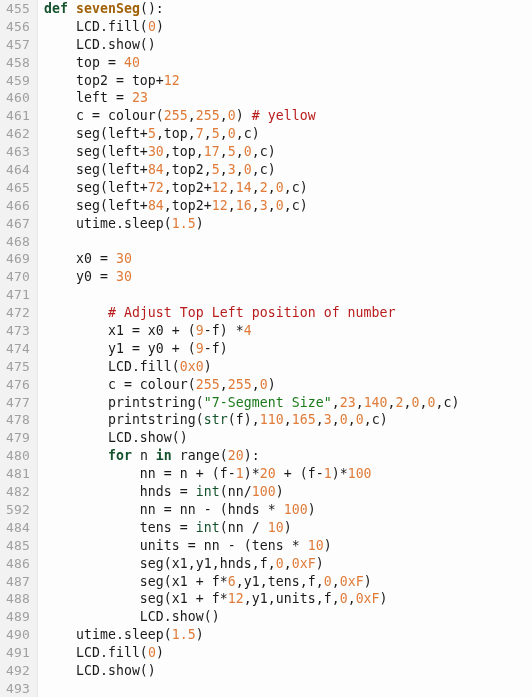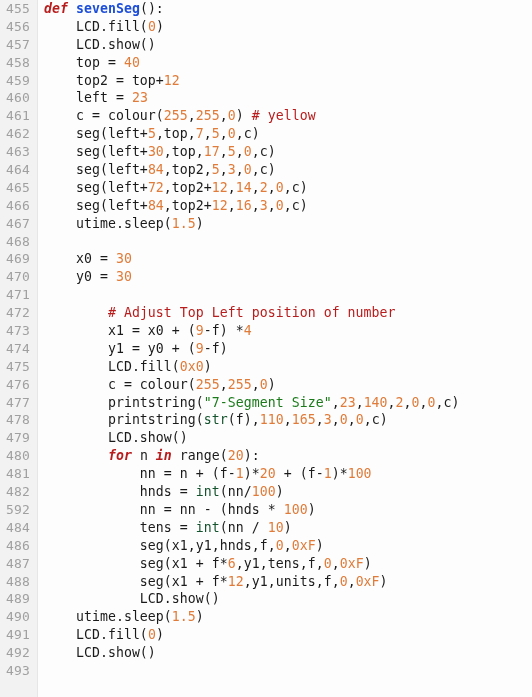--- a/index.html
+++ b/index.html
@@ -60,22 +60,22 @@
   }
   .linecode {
     position: absolute;
     left: 44px;
     top: 0;
     font-size: 13.2px;
     font-family: "DejaVu Sans Mono", monospace;
     color: #1a1a1a;
     letter-spacing: 0.05px;
   }
-  .t-kw   { color: #b91c1c; font-weight: bold; font-style: italic; }
-  .t-def  { color: #1d4ed8; font-weight: bold; }
+  .t-kw   { color: #14532d; font-weight: bold; }
+  .t-def  { color: #a16207; font-weight: bold; }
   .t-num  { color: #e07b39; }
   .t-str  { color: #1a7a1a; }
   .t-com  { color: #b91c1c; }
   .t-bi   { color: #14532d; }
   .t-pln  { color: #1a1a1a; }
 </style>
 </head>
 <body>
 
 <div id="editor">
@@ -105,20 +105,21 @@
       <div class="line"><span class="lineno">475</span><span class="linecode"><span class="t-pln">        LCD.fill(</span><span class="t-num">0x0</span><span class="t-pln">)</span></span></div>
       <div class="line"><span class="lineno">476</span><span class="linecode"><span class="t-pln">        c = colour(</span><span class="t-num">255</span><span class="t-pln">,</span><span class="t-num">255</span><span class="t-pln">,</span><span class="t-num">0</span><span class="t-pln">)</span></span></div>
       <div class="line"><span class="lineno">477</span><span class="linecode"><span class="t-pln">        printstring(</span><span class="t-str">"7-Segment Size"</span><span class="t-pln">,</span><span class="t-num">23</span><span class="t-pln">,</span><span class="t-num">140</span><span class="t-pln">,</span><span class="t-num">2</span><span class="t-pln">,</span><span class="t-num">0</span><span class="t-pln">,</span><span class="t-num">0</span><span class="t-pln">,c)</span></span></div>
       <div class="line"><span class="lineno">478</span><span class="linecode"><span class="t-pln">        printstring(</span><span class="t-bi">str</span><span class="t-pln">(f),</span><span class="t-num">110</span><span class="t-pln">,</span><span class="t-num">165</span><span class="t-pln">,</span><span class="t-num">3</span><span class="t-pln">,</span><span class="t-num">0</span><span class="t-pln">,</span><span class="t-num">0</span><span class="t-pln">,c)</span></span></div>
       <div class="line"><span class="lineno">479</span><span class="linecode"><span class="t-pln">        LCD.show()</span></span></div>
       <div class="line"><span class="lineno">480</span><span class="linecode"><span class="t-pln">        </span><span class="t-kw">for</span><span class="t-pln"> n </span><span class="t-kw">in</span><span class="t-pln"> range(</span><span class="t-num">20</span><span class="t-pln">):</span></span></div>
       <div class="line"><span class="lineno">481</span><span class="linecode"><span class="t-pln">            nn = n + (f-</span><span class="t-num">1</span><span class="t-pln">)*</span><span class="t-num">20</span><span class="t-pln"> + (f-</span><span class="t-num">1</span><span class="t-pln">)*</span><span class="t-num">100</span></span></div>
       <div class="line"><span class="lineno">482</span><span class="linecode"><span class="t-pln">            hnds = </span><span class="t-bi">int</span><span class="t-pln">(nn/</span><span class="t-num">100</span><span class="t-pln">)</span></span></div>
       <div class="line"><span class="lineno">592</span><span class="linecode"><span class="t-pln">            nn = nn - (hnds * </span><span class="t-num">100</span><span class="t-pln">)</span></span></div>
       <div class="line"><span class="lineno">484</span><span class="linecode"><span class="t-pln">            tens = </span><span class="t-bi">int</span><span class="t-pln">(nn / </span><span class="t-num">10</span><span class="t-pln">)</span></span></div>
+      <div class="line"><span class="lineno">485</span><span class="linecode"><span class="t-pln">            units = nn - (tens * </span><span class="t-num">10</span><span class="t-pln">)</span></span></div>
       <div class="line"><span class="lineno">486</span><span class="linecode"><span class="t-pln">            seg(x1,y1,hnds,f,</span><span class="t-num">0</span><span class="t-pln">,</span><span class="t-num">0xF</span><span class="t-pln">)</span></span></div>
       <div class="line"><span class="lineno">487</span><span class="linecode"><span class="t-pln">            seg(x1 + f*</span><span class="t-num">6</span><span class="t-pln">,y1,tens,f,</span><span class="t-num">0</span><span class="t-pln">,</span><span class="t-num">0xF</span><span class="t-pln">)</span></span></div>
       <div class="line"><span class="lineno">488</span><span class="linecode"><span class="t-pln">            seg(x1 + f*</span><span class="t-num">12</span><span class="t-pln">,y1,units,f,</span><span class="t-num">0</span><span class="t-pln">,</span><span class="t-num">0xF</span><span class="t-pln">)</span></span></div>
       <div class="line"><span class="lineno">489</span><span class="linecode"><span class="t-pln">            LCD.show()</span></span></div>
       <div class="line"><span class="lineno">490</span><span class="linecode"><span class="t-pln">    utime.sleep(</span><span class="t-num">1.5</span><span class="t-pln">)</span></span></div>
       <div class="line"><span class="lineno">491</span><span class="linecode"><span class="t-pln">    LCD.fill(</span><span class="t-num">0</span><span class="t-pln">)</span></span></div>
       <div class="line"><span class="lineno">492</span><span class="linecode"><span class="t-pln">    LCD.show()</span></span></div>
       <div class="line"><span class="lineno">493</span><span class="linecode"></span></div>
     </div>
 </div>

